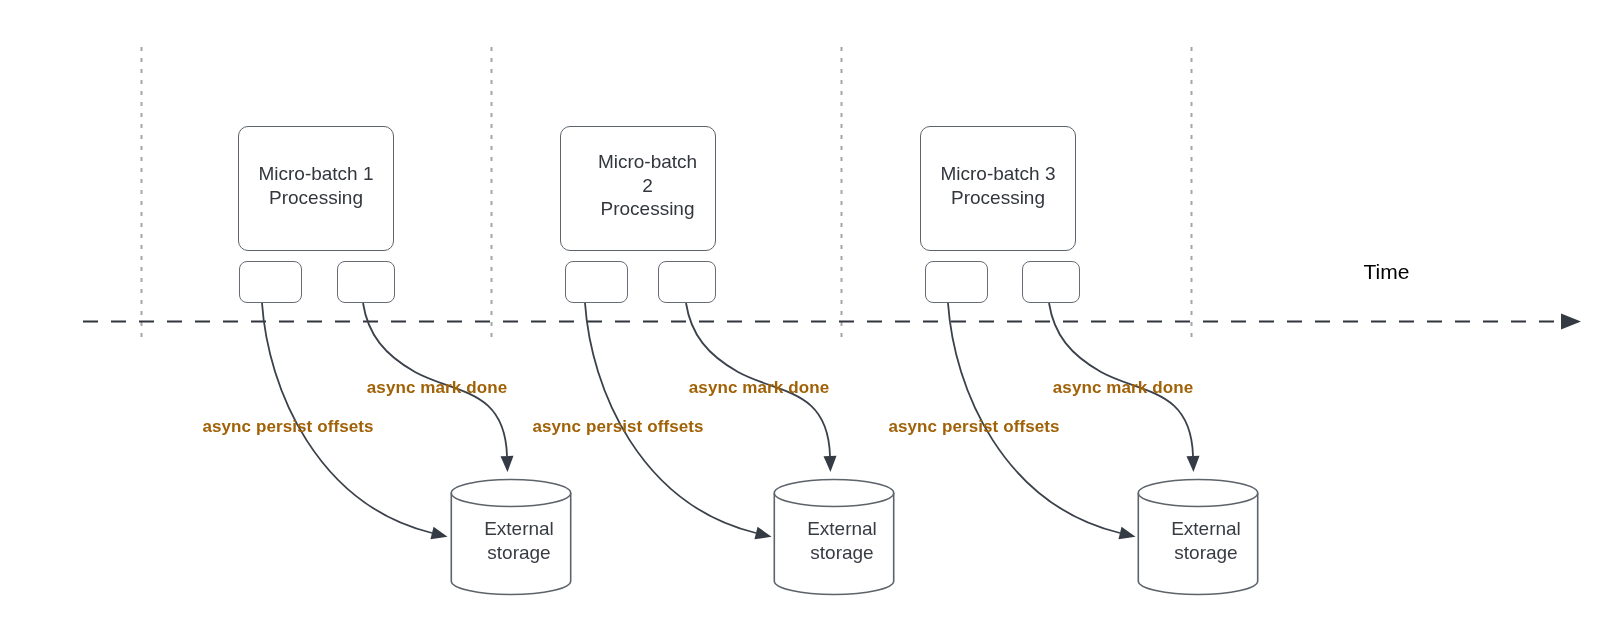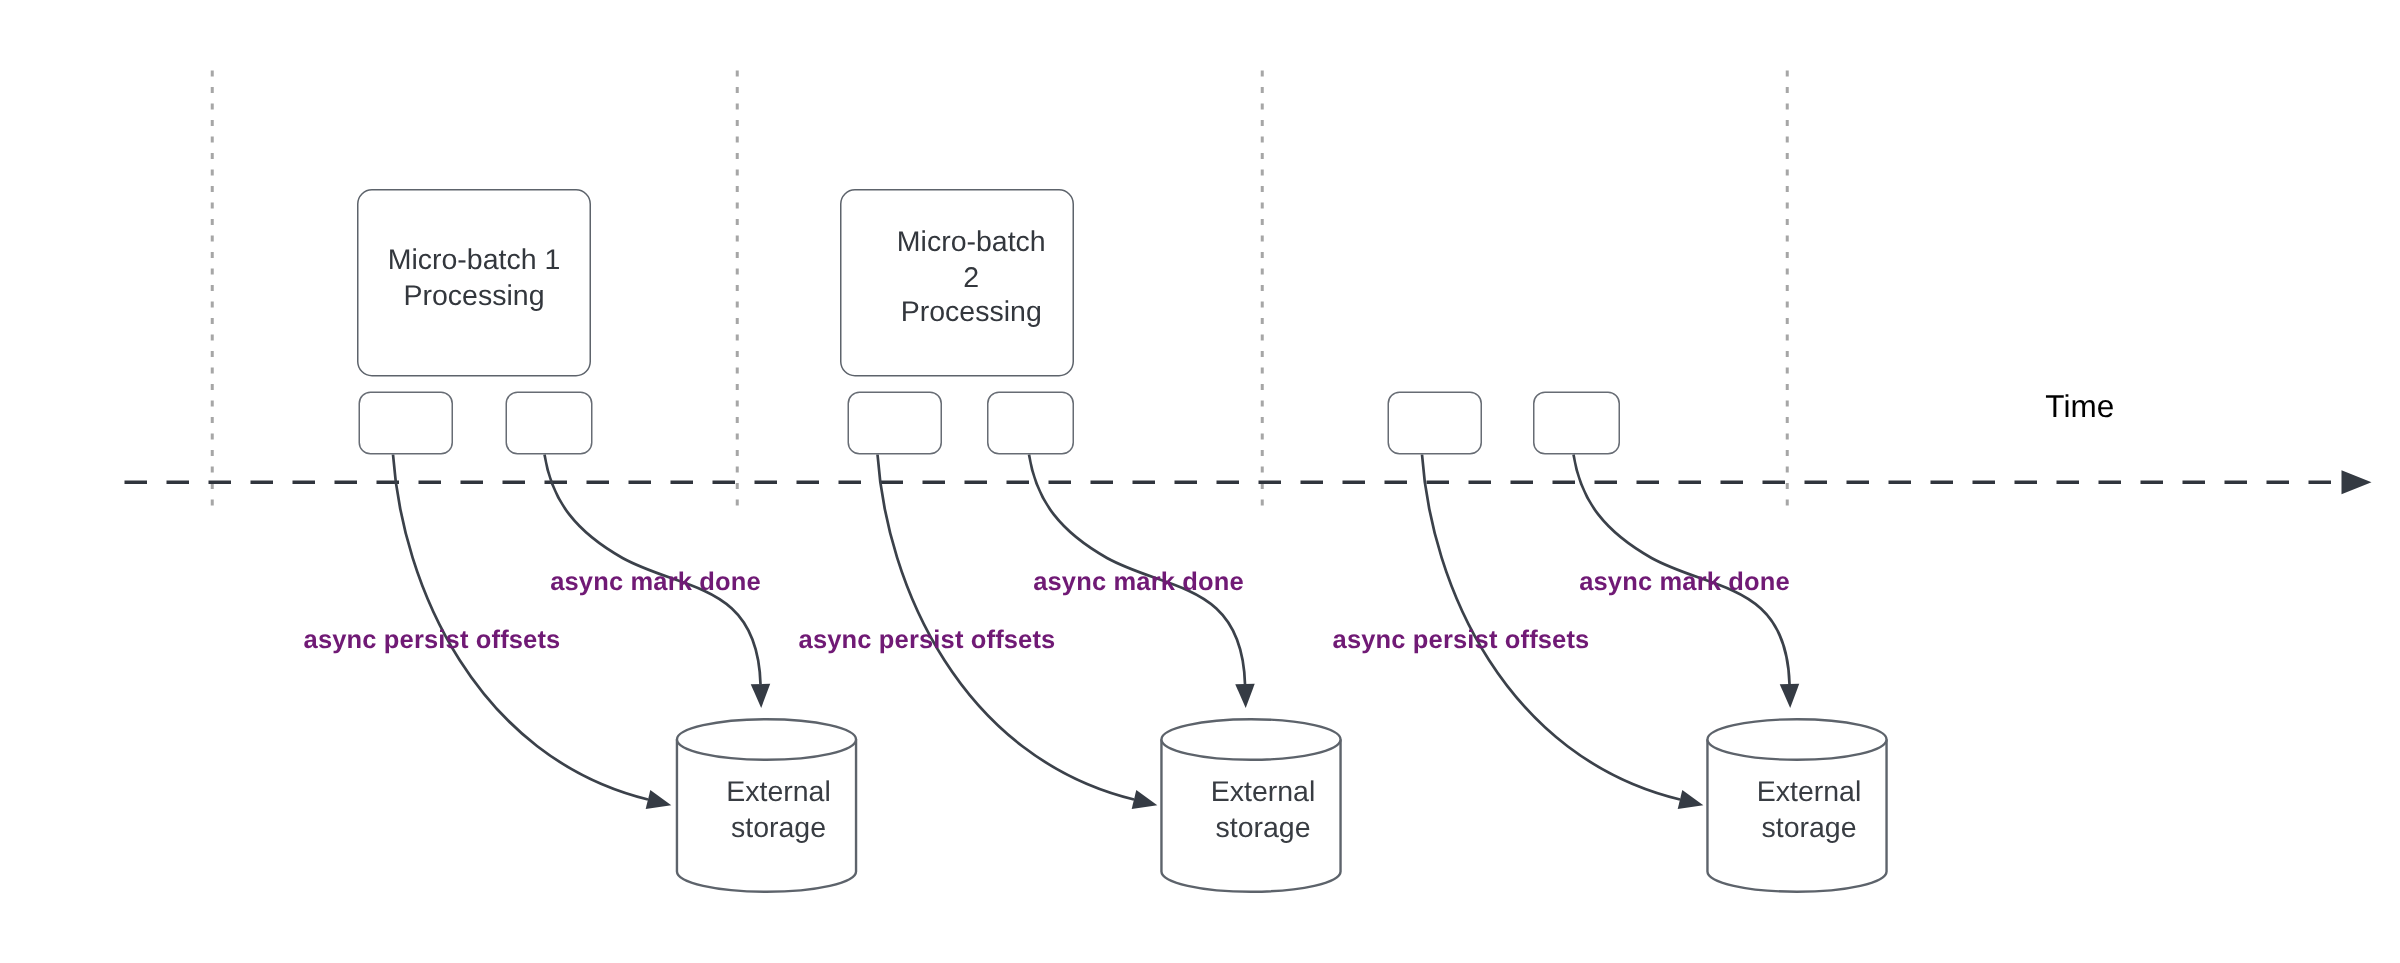--- a/index.html
+++ b/index.html
@@ -42,21 +42,21 @@
     position: absolute; left: 0; top: 0; right: 0; bottom: 0;
     display: flex; flex-direction: column; align-items: center; justify-content: center;
     padding-top: 7px;
     text-align: center;
     font-size: 19px; line-height: 1.22; color: #383c42;
   }
   .lbl-bold {
     position: absolute;
     width: 220px;
     text-align: center;
-    font-size: 17px; font-weight: bold; color: #701a75;
+    font-size: 17px; font-weight: bold; color: #a16207;
     letter-spacing: 0.1px;
     white-space: nowrap;
   }
   .time-label {
     position: absolute;
     left: 1329px; top: 260px; width: 115px;
     text-align: center;
     font-size: 21px; color: #000000;
   }
 </style>
@@ -117,20 +117,23 @@
   <div class="lbl-bold" style="left:508px; top:417px;">async persist offsets</div>
   <div class="lbl-bold" style="left:649px; top:378px;">async mark done</div>
   <div class="cyl" style="left:773px;">
     <svg width="122" height="118" viewBox="0 0 122 118">
       <path d="M1.3,15 L1.3,103 A59.7,13.5 0 0 0 120.7,103 L120.7,15" fill="#ffffff" stroke="#5d636b" stroke-width="1.6"></path>
       <ellipse cx="61" cy="15" rx="59.7" ry="13.5" fill="#ffffff" stroke="#5d636b" stroke-width="1.6"></ellipse>
     </svg>
     <div class="cyl-text">External storage</div>
   </div>
 
+  <div class="main-box" style="left:920px;">
+    <span>Micro-batch 3 Processing</span>
+  </div>
   <div class="sub-box" style="left:925px; width:63px;"></div>
   <div class="sub-box" style="left:1022px; width:58px;"></div>
   <div class="lbl-bold" style="left:864px; top:417px;">async persist offsets</div>
   <div class="lbl-bold" style="left:1013px; top:378px;">async mark done</div>
   <div class="cyl" style="left:1137px;">
     <svg width="122" height="118" viewBox="0 0 122 118">
       <path d="M1.3,15 L1.3,103 A59.7,13.5 0 0 0 120.7,103 L120.7,15" fill="#ffffff" stroke="#5d636b" stroke-width="1.6"></path>
       <ellipse cx="61" cy="15" rx="59.7" ry="13.5" fill="#ffffff" stroke="#5d636b" stroke-width="1.6"></ellipse>
     </svg>
     <div class="cyl-text">External storage</div>

